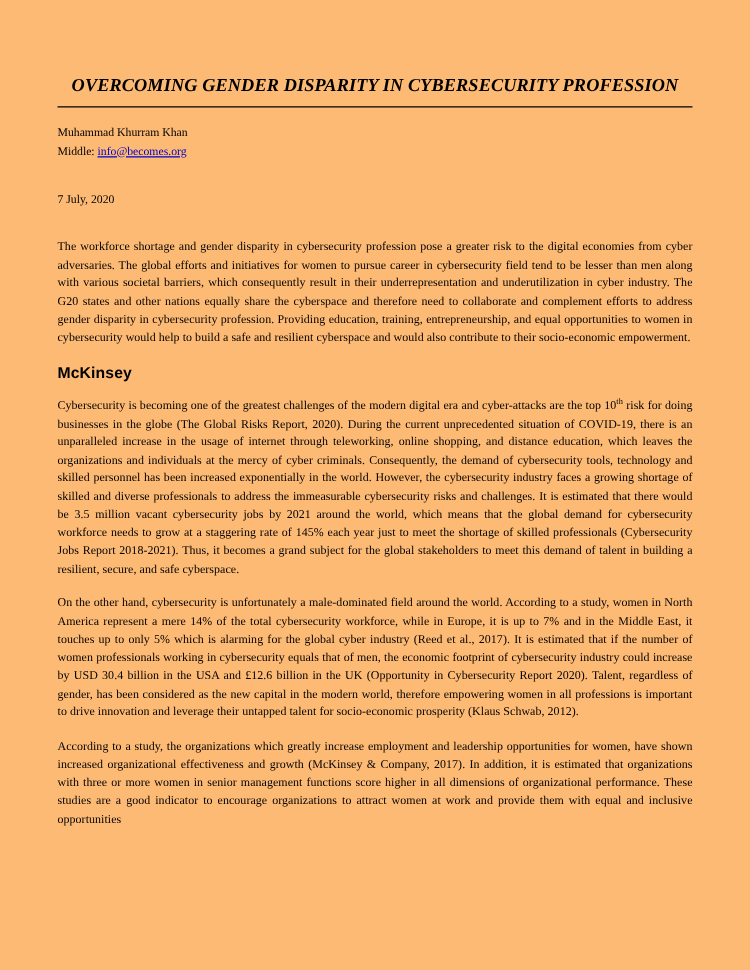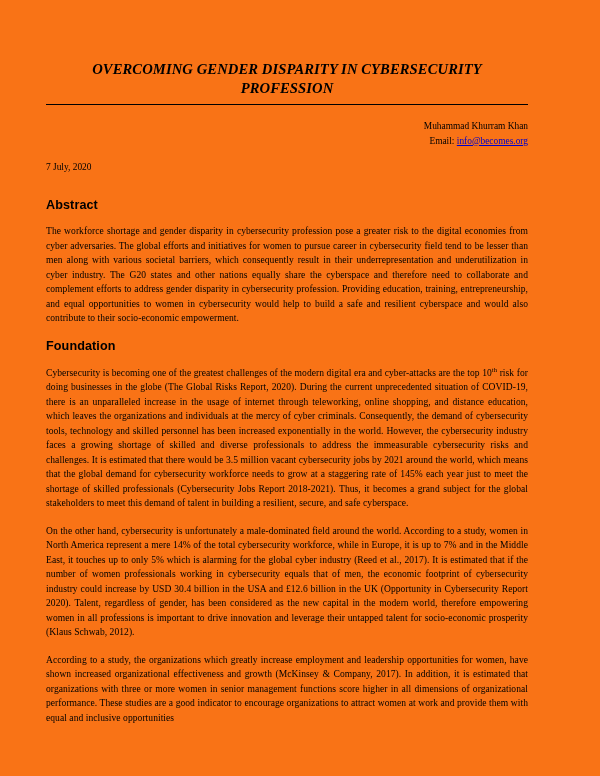--- a/index.html
+++ b/index.html
@@ -11,45 +11,45 @@
     width: 600px;
     height: 776px;
     font-family: "Liberation Serif", serif;
     color: #000000;
     overflow: hidden;
   }
   .page {
     position: relative;
     width: 600px;
     height: 776px;
-    background: #f97316;
+    background: #fdba74;
     box-sizing: border-box;
-    padding: 60px 72px 0 46px;
+    padding: 60px 46px 0 46px;
   }
   .title {
     font-family: "Liberation Serif", serif;
     font-style: italic;
     font-weight: bold;
     font-size: 14.6px;
     text-align: center;
     letter-spacing: 0.1px;
     margin: 0 0 4px 0;
     line-height: 1.3;
   }
   .title-rule {
     border: none;
     border-top: 1px solid #000;
     margin: 6px 0 14px 0;
     width: 100%;
   }
   .author-block {
-    text-align: right;
+    text-align: left;
     font-size: 9.4px;
     line-height: 1.55;
-    margin-bottom: 14px;
+    margin-bottom: 26px;
   }
   .author-name { display: block; }
   .affiliation { display: block; }
   .email-line { display: block; }
   .email-link {
     color: #0000cc;
     text-decoration: underline;
   }
   .date-line {
     text-align: left;
@@ -77,26 +77,25 @@
 </head>
 <body>
 
 <div class="page">
 
   <h1 class="title">OVERCOMING GENDER DISPARITY IN CYBERSECURITY PROFESSION</h1>
   <hr class="title-rule">
 
   <div class="author-block">
     <span class="author-name">Muhammad Khurram Khan</span>
-    <span class="email-line"><span>Email: </span><a class="email-link" href="#">info@becomes.org</a></span>
+    <span class="email-line"><span>Middle: </span><a class="email-link" href="#">info@becomes.org</a></span>
   </div>
 
   <div class="date-line">7 July, 2020</div>
 
-  <h2 class="section">Abstract</h2>
   <p class="body">The workforce shortage and gender disparity in cybersecurity profession pose a greater risk to the digital economies from cyber adversaries. The global efforts and initiatives for women to pursue career in cybersecurity field tend to be lesser than men along with various societal barriers, which consequently result in their underrepresentation and underutilization in cyber industry. The G20 states and other nations equally share the cyberspace and therefore need to collaborate and complement efforts to address gender disparity in cybersecurity profession. Providing education, training, entrepreneurship, and equal opportunities to women in cybersecurity would help to build a safe and resilient cyberspace and would also contribute to their socio-economic empowerment.</p>
 
-  <h2 class="section section-gap">Foundation</h2>
+  <h2 class="section section-gap">McKinsey</h2>
   <p class="body">Cybersecurity is becoming one of the greatest challenges of the modern digital era and cyber-attacks are the top 10<sup>th</sup> risk for doing businesses in the globe (The Global Risks Report, 2020). During the current unprecedented situation of COVID-19, there is an unparalleled increase in the usage of internet through teleworking, online shopping, and distance education, which leaves the organizations and individuals at the mercy of cyber criminals. Consequently, the demand of cybersecurity tools, technology and skilled personnel has been increased exponentially in the world. However, the cybersecurity industry faces a growing shortage of skilled and diverse professionals to address the immeasurable cybersecurity risks and challenges. It is estimated that there would be 3.5 million vacant cybersecurity jobs by 2021 around the world, which means that the global demand for cybersecurity workforce needs to grow at a staggering rate of 145% each year just to meet the shortage of skilled professionals (Cybersecurity Jobs Report 2018-2021). Thus, it becomes a grand subject for the global stakeholders to meet this demand of talent in building a resilient, secure, and safe cyberspace.</p>
   <p class="body">On the other hand, cybersecurity is unfortunately a male-dominated field around the world. According to a study, women in North America represent a mere 14% of the total cybersecurity workforce, while in Europe, it is up to 7% and in the Middle East, it touches up to only 5% which is alarming for the global cyber industry (Reed et al., 2017). It is estimated that if the number of women professionals working in cybersecurity equals that of men, the economic footprint of cybersecurity industry could increase by USD 30.4 billion in the USA and £12.6 billion in the UK (Opportunity in Cybersecurity Report 2020). Talent, regardless of gender, has been considered as the new capital in the modern world, therefore empowering women in all professions is important to drive innovation and leverage their untapped talent for socio-economic prosperity (Klaus Schwab, 2012).</p>
   <p class="body">According to a study, the organizations which greatly increase employment and leadership opportunities for women, have shown increased organizational effectiveness and growth (McKinsey &amp; Company, 2017). In addition, it is estimated that organizations with three or more women in senior management functions score higher in all dimensions of organizational performance. These studies are a good indicator to encourage organizations to attract women at work and provide them with equal and inclusive opportunities</p>
 
 </div>
 
 </body></html>

